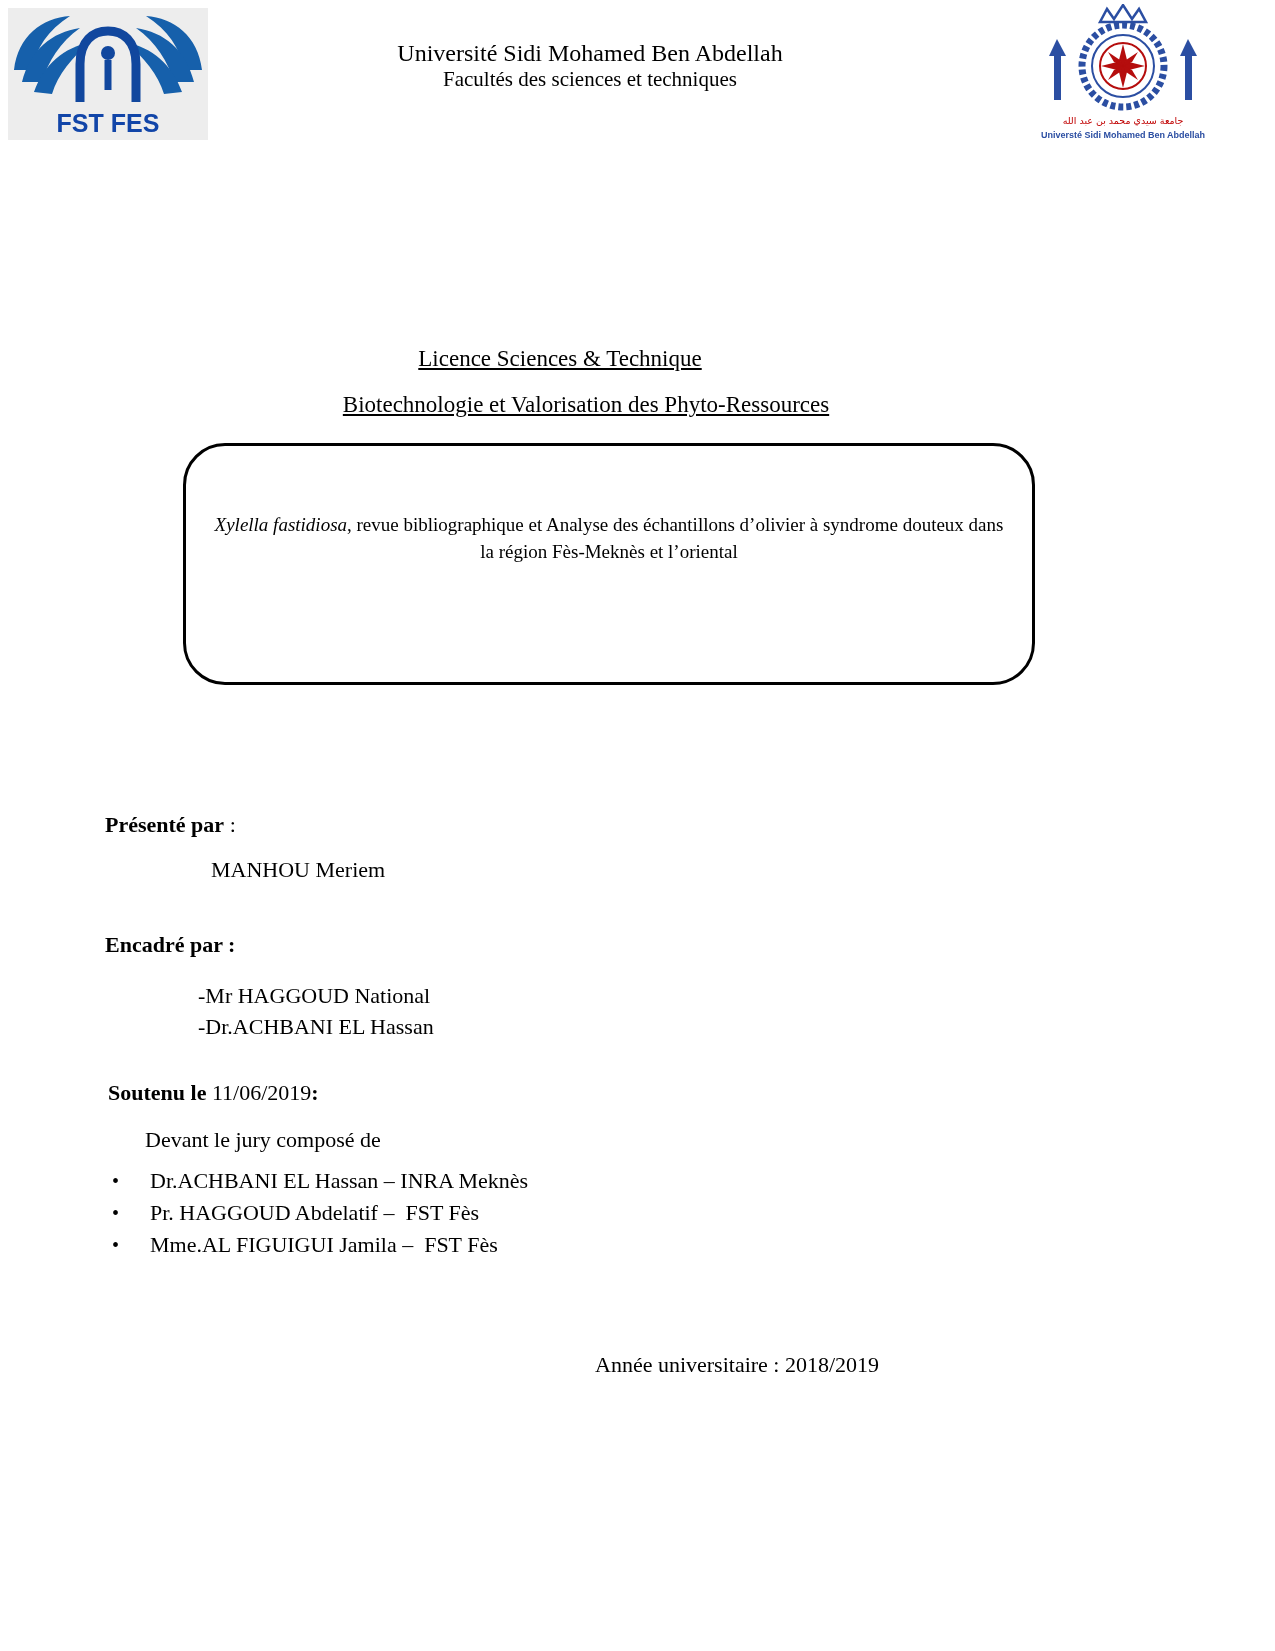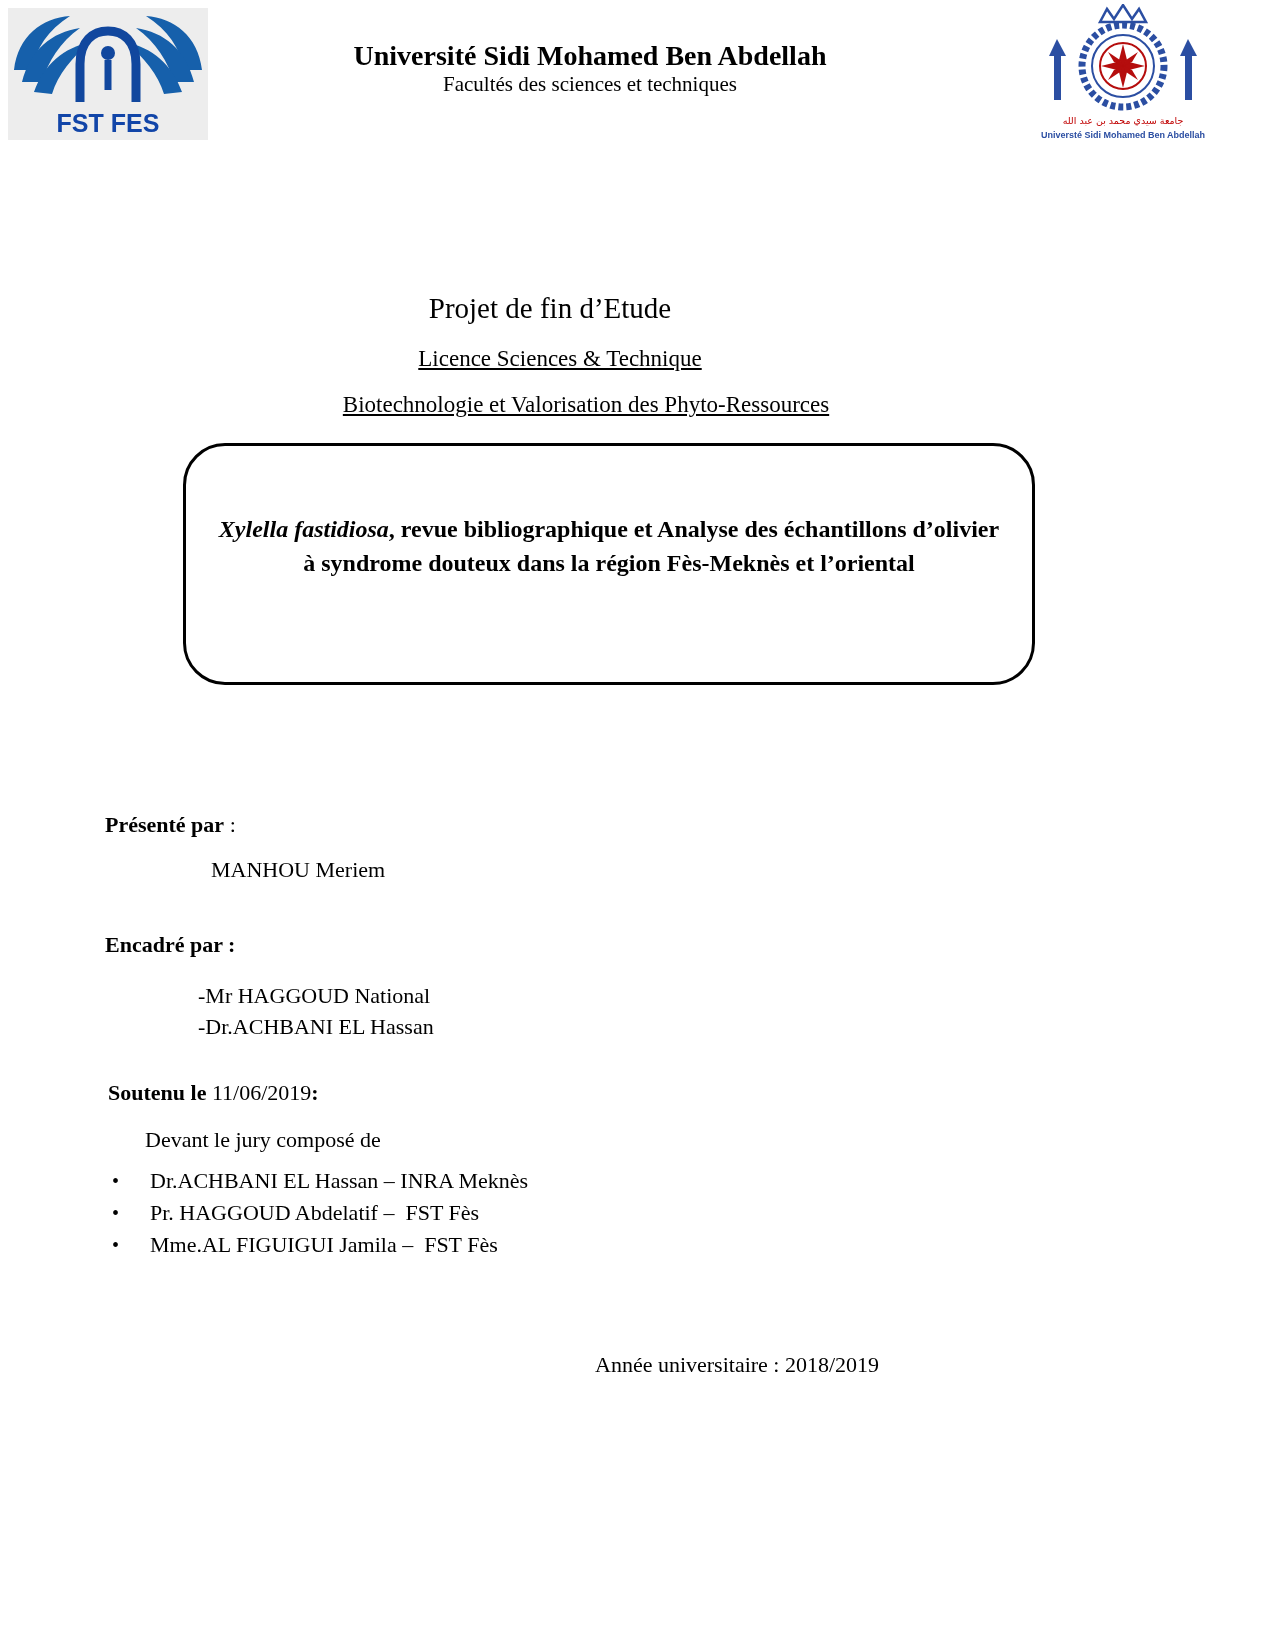--- a/index.html
+++ b/index.html
@@ -11,41 +11,41 @@
     height: 1651px;
     background: #fff;
     margin: 0 auto;
     overflow: hidden;
   }
 
   
   .fst-logo { position: absolute; left: 8px; top: 8px; width: 200px; height: 100px; }
   .usmba-logo { position: absolute; left: 1032px; top: 4px; width: 182px; height: 150px; }
   .header-center { position: absolute; left: 220px; top: 40px; width: 740px; text-align: center; }
-  .header-center .line1 { font-size: 28px; font-weight: bold; }
+  .header-center .line1 { font-size: 24px; }
   .header-center .line2 { font-size: 21px; }
 
   
   .inra-logo { position: absolute; left: 458px; top: 118px; width: 216px; text-align: center; }
 
   
   .project-title { position: absolute; left: 0; top: 292px; width: 1100px; text-align: center; font-size: 29px; }
   .degree-line   { position: absolute; left: 0; top: 346px; width: 1120px; text-align: center; font-size: 23px; text-decoration: underline; }
   .specialty-line{ position: absolute; left: 0; top: 392px; width: 1148px; text-align: center; font-size: 23px; text-decoration: underline; padding-left: 24px; }
 
   
   .title-box {
     position: absolute; left: 183px; top: 443px; width: 852px; height: 242px;
     border: 3px solid #000; border-radius: 42px; background: #fff;
   }
   .title-box .thesis-title {
     margin: 66px 26px 0 26px;
     text-align: center;
-    font-size: 24px;
-    font-weight: bold;
+    font-size: 19px;
+    font-weight: normal;
     line-height: 1.42;
   }
   .thesis-title .it { font-style: italic; }
 
   
   .label-line { position: absolute; font-size: 22px; }
   .bold { font-weight: bold; }
   .presented-label { left: 105px; top: 812px; }
   .presented-name  { left: 168px; top: 857px; margin-left: 43px; }
   .supervised-label{ left: 105px; top: 932px; }
@@ -118,21 +118,20 @@
       <text x="91" y="134" text-anchor="middle" font-family="Liberation Sans, sans-serif" font-size="9" font-weight="bold" fill="#2b4ea2">Universté Sidi Mohamed Ben Abdellah</text>
     </svg>
   </div>
 
   <div class="header-center">
     <div class="line1">Université Sidi Mohamed Ben Abdellah</div>
     <div class="line2">Facultés des sciences et techniques</div>
   </div>
 
 
-  <div class="project-title">Projet de fin d’Etude</div>
   <div class="degree-line">Licence Sciences &amp; Technique</div>
   <div class="specialty-line">Biotechnologie et Valorisation des Phyto-Ressources</div>
 
   <div class="title-box">
     <p class="thesis-title"><span class="it">Xylella fastidiosa</span><span>, revue bibliographique et Analyse des échantillons d’olivier à syndrome douteux dans la région  Fès-Meknès et l’oriental</span></p>
   </div>
 
   <div class="label-line presented-label"><span class="bold">Présenté par</span><span> :</span></div>
   <div class="label-line presented-name">MANHOU Meriem</div>
 

